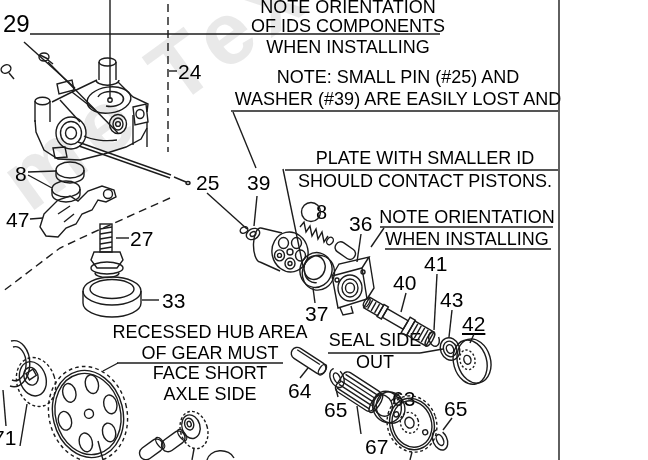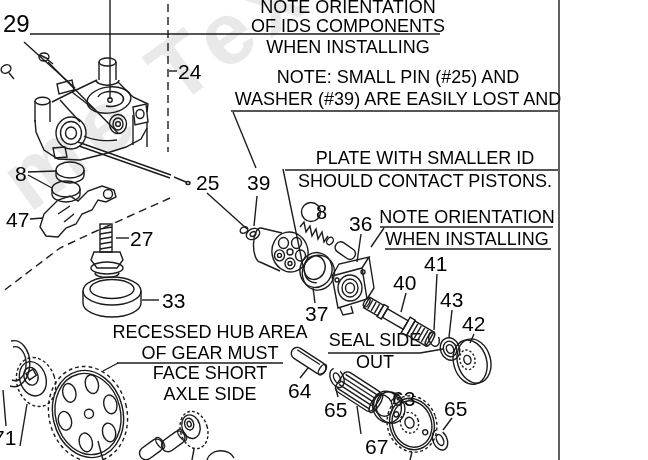--- a/index.html
+++ b/index.html
@@ -63,21 +63,21 @@
   <span class="plabel" style="left:130px;top:228px;">27</span>
   <span class="plabel" style="left:162px;top:290px;">33</span>
   <span class="plabel" style="left:196px;top:172px;">25</span>
   <span class="plabel" style="left:247px;top:172px;">39</span>
   <span class="plabel" style="left:316px;top:202px;font-size:20px;">8</span>
   <span class="plabel" style="left:349px;top:213px;text-align:center;">36</span>
   <span class="plabel" style="left:305px;top:303px;">37</span>
   <span class="plabel" style="left:393px;top:272px;">40</span>
   <span class="plabel" style="left:424px;top:253px;">41</span>
   <span class="plabel" style="left:440px;top:289px;">43</span>
-  <span class="plabel" style="left:462px;top:313px;">42</span>
+  <span class="plabel" style="left:462px;top:313px;text-decoration:underline;">42</span>
   <span class="plabel" style="left:288px;top:380px;">64</span>
   <span class="plabel" style="left:324px;top:399px;">65</span>
   <span class="plabel" style="left:349px;top:436px;margin-left:16px;">67</span>
   <span class="plabel" style="left:392px;top:372px;margin-top:16px;">63</span>
   <span class="plabel" style="left:444px;top:398px;">65</span>
   <span class="plabel" style="left:-7px;top:427px;">71</span>
 
   <svg id="art" width="648" height="460" viewBox="0 0 648 460">
 
     <g>

